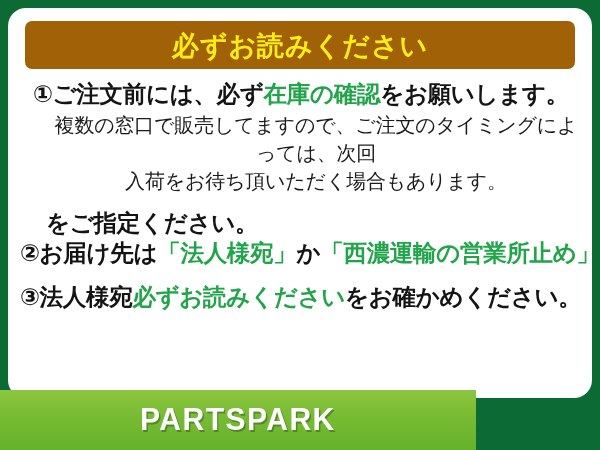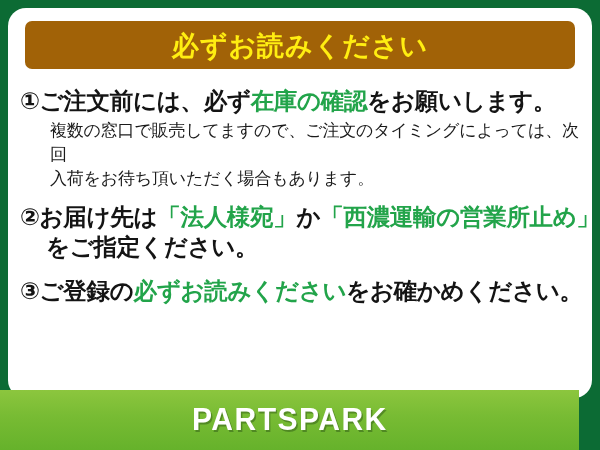--- a/index.html
+++ b/index.html
@@ -80,39 +80,39 @@
   }
   .heading-line-2 {
     padding-left: 26px;
   }
 
   .hl {
     color: #22a44a;
   }
 
   .item-sub {
-    font-size: 17px;
+    font-size: 20px;
     color: #1a1a1a;
     line-height: 1.42;
     padding-left: 30px;
     letter-spacing: -0.2px;
     margin-top: 1px;
     white-space: pre-line;
   }
 
-  .item-1 { margin-top: 16px; }
+  .item-1 { margin-top: 9px; text-align: center; }
   .item-2 { margin-top: 12px; }
   .item-3 { margin-top: 13px; }
 
   
   .footer {
     position: absolute;
     left: 0;
     bottom: 0;
-    width: 579px;
+    width: 476px;
     height: 60px;
     background: linear-gradient(to bottom, #8cc63e 0%, #77bb33 45%, #66b22b 100%);
     display: flex;
     align-items: center;
     justify-content: center;
   }
   .footer-logo {
     color: #ffffff;
     font-size: 31px;
     font-weight: bold;
@@ -137,29 +137,29 @@
 
       <div class="item item-1">
         <div class="item-heading">
           <span>①</span><span>ご注文前には、必ず</span><span class="hl">在庫の確認</span><span>をお願いします。</span>
         </div>
         <div class="item-sub">複数の窓口で販売してますので、ご注文のタイミングによっては、次回
 入荷をお待ち頂いただく場合もあります。</div>
       </div>
 
       <div class="item item-2">
+        <div class="item-heading heading-line-2">をご指定ください。</div>
         <div class="item-heading">
           <span>②</span><span>お届け先は</span><span class="hl">「法人様宛」</span><span>か</span><span class="hl">「西濃運輸の営業所止め」</span>
         </div>
-        <div class="item-heading heading-line-2">をご指定ください。</div>
       </div>
 
       <div class="item item-3">
         <div class="item-heading">
-          <span>③</span><span>ご登録の</span><span class="hl">必ずお読みください</span><span>をお確かめください。</span>
+          <span>③</span><span>法人様宛</span><span class="hl">必ずお読みください</span><span>をお確かめください。</span>
         </div>
       </div>
 
     </div>
   </div>
 
   <div class="footer">
     <div class="footer-logo">PARTSPARK</div>
   </div>
 

